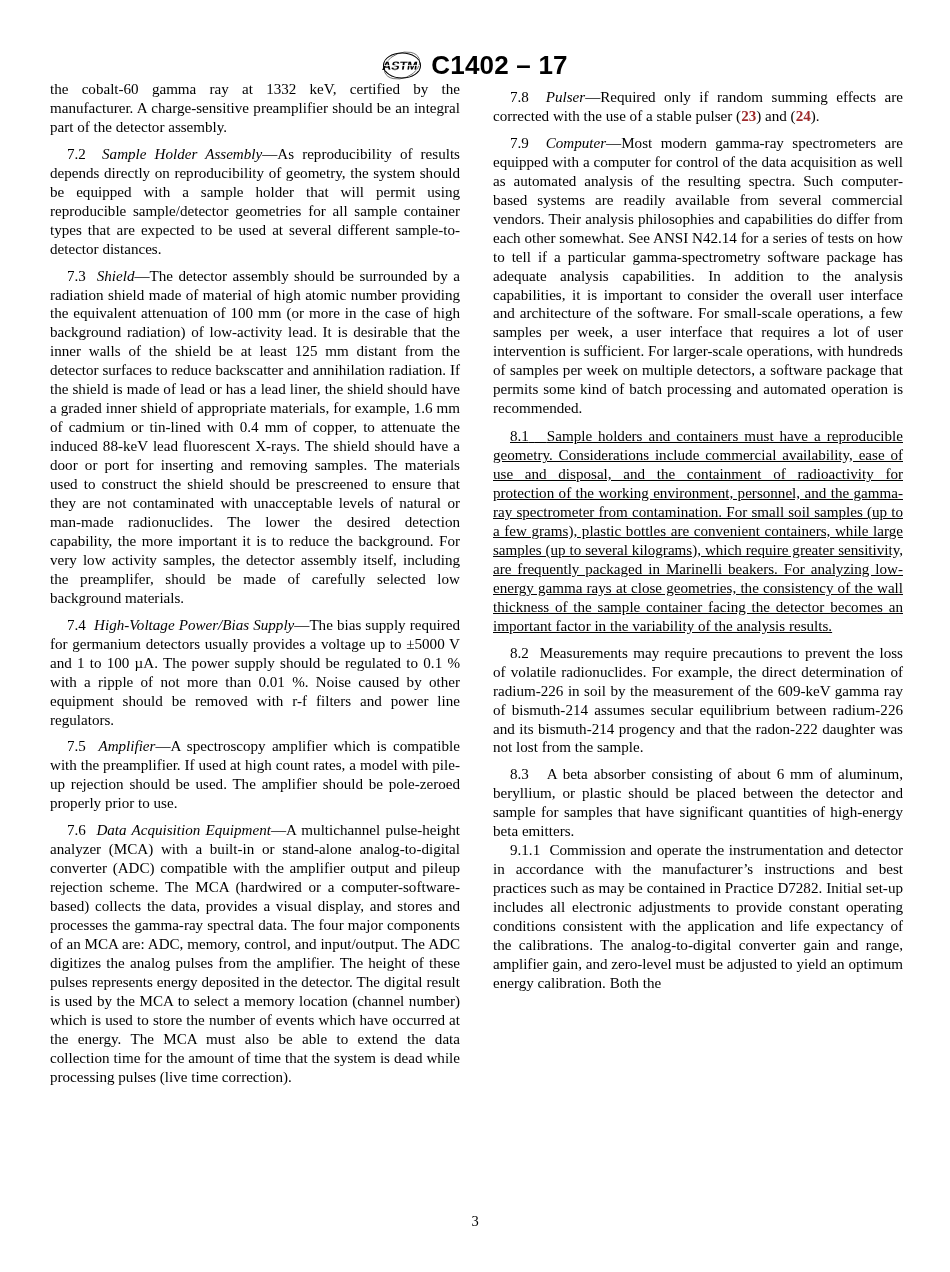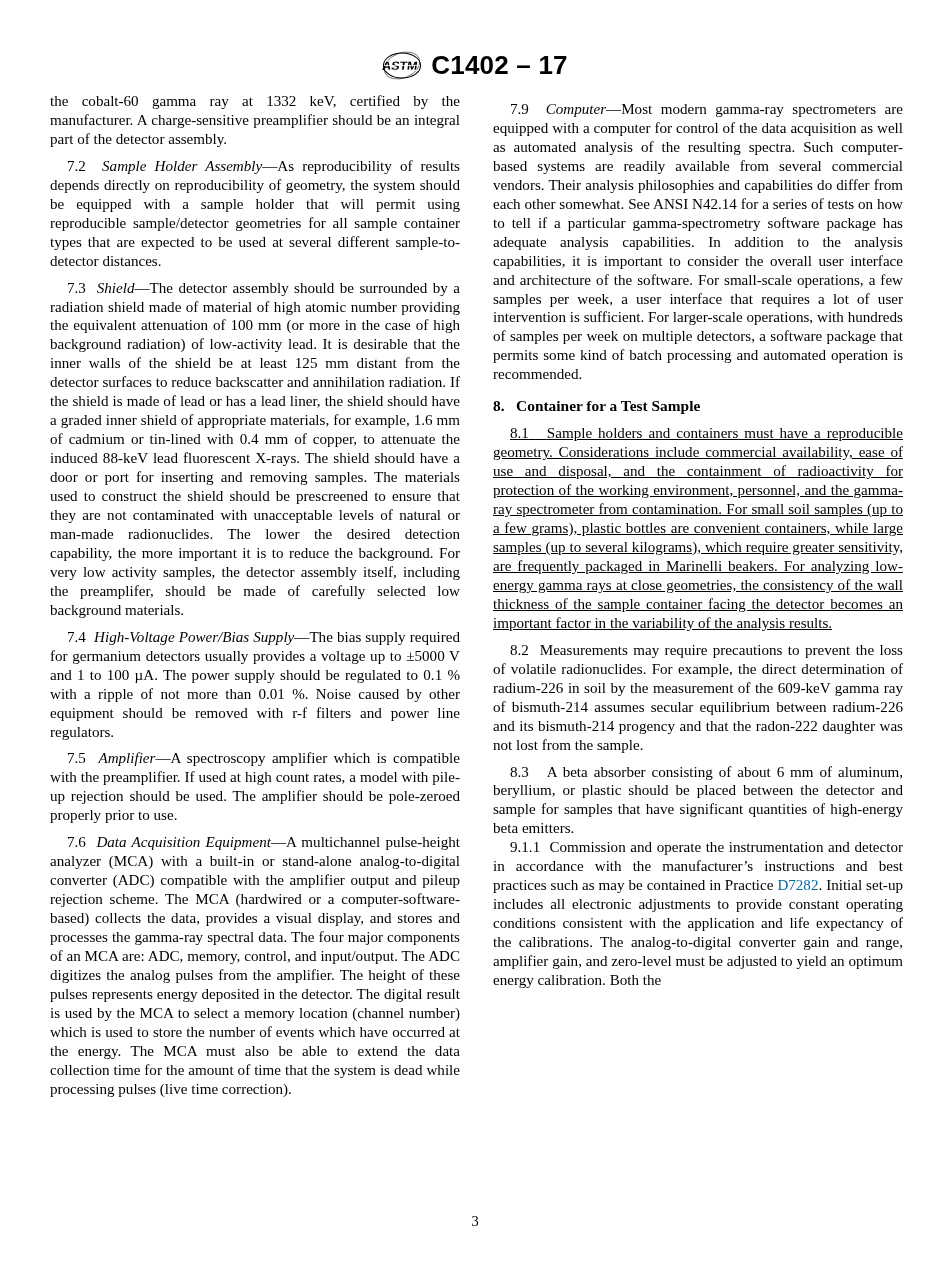--- a/index.html
+++ b/index.html
@@ -43,21 +43,21 @@
     font-family: "Liberation Sans", "DejaVu Sans", sans-serif;
     font-weight: bold;
     font-size: 26px;
     letter-spacing: 0.2px;
     white-space: nowrap;
   }
 
   
   .columns {
     position: absolute;
-    top: 92px;
+    top: 80px;
     left: 50px;
     width: 854px;
     height: 1110px;
     display: flex;
     gap: 33px;
   }
   .col {
     width: 410px;
     flex: 0 0 410px;
   }
@@ -91,21 +91,21 @@
     margin-top: 9px;
     text-decoration: underline;
   }
 
   i, .it { font-style: italic; }
   .ref-bold {
     color: #9e2a2b;
     font-weight: bold;
   }
   .ref-link {
-    color: #0369a1;
+    color: #000000;
   }
 
   
   .page-number {
     position: absolute;
     left: 0;
     top: 1213px;
     width: 950px;
     text-align: center;
     font-size: 14.5px;
@@ -164,30 +164,30 @@
         <span>7.6</span>
         <span>&nbsp;</span><i>Data Acquisition Equipment</i><span>—</span><span>A multichannel pulse-height analyzer (MCA) with a built-in or stand-alone analog-to-digital converter (ADC) compatible with the amplifier output and pileup rejection scheme. The MCA (hardwired or a computer-software-based) collects the data, provides a visual display, and stores and processes the gamma-ray spectral data. The four major components of an MCA are: ADC, memory, control, and input/output. The ADC digitizes the analog pulses from the amplifier. The height of these pulses represents energy deposited in the detector. The digital result is used by the MCA to select a memory location (channel number) which is used to store the number of events which have occurred at the energy. The MCA must also be able to extend the data collection time for the amount of time that the system is dead while processing pulses (live time correction).</span>
       </p>
 
 
     </div>
 
     <div class="col">
 
 
+      <p class="indent gap">
+        <span>7.8</span>
+        <span>&nbsp;</span><i>Pulser</i><span>—</span><span>Required only if random summing effects are corrected with the use of a stable pulser (</span><span class="ref-bold">23</span><span>) and (</span><span class="ref-bold">24</span><span>).</span>
+      </p>
 
       <p class="indent gap">
         <span>7.9</span>
         <span>&nbsp;</span><i>Computer</i><span>—</span><span>Most modern gamma-ray spectrometers are equipped with a computer for control of the data acquisition as well as automated analysis of the resulting spectra. Such computer-based systems are readily available from several commercial vendors. Their analysis philosophies and capabilities do differ from each other somewhat. See ANSI N42.14 for a series of tests on how to tell if a particular gamma-spectrometry software package has adequate analysis capabilities. In addition to the analysis capabilities, it is important to consider the overall user interface and architecture of the software. For small-scale operations, a few samples per week, a user interface that requires a lot of user intervention is sufficient. For larger-scale operations, with hundreds of samples per week on multiple detectors, a software package that permits some kind of batch processing and automated operation is recommended.</span>
       </p>
 
-      <h2 class="section-head gap">
-        <span>8.</span>
-        <span>&nbsp;&nbsp;</span><span>Container for a Test Sample</span>
-      </h2>
 
       <p class="indent sub-head-para">
         <span>8.1</span>
         <span>&nbsp;&nbsp;</span><span>Sample holders and containers must have a reproducible geometry. Considerations include commercial availability, ease of use and disposal, and the containment of radioactivity for protection of the working environment, personnel, and the gamma-ray spectrometer from contamination. For small soil samples (up to a few grams), plastic bottles are convenient containers, while large samples (up to several kilograms), which require greater sensitivity, are frequently packaged in Marinelli beakers. For analyzing low-energy gamma rays at close geometries, the consistency of the wall thickness of the sample container facing the detector becomes an important factor in the variability of the analysis results.</span>
       </p>
 
       <p class="indent gap">
         <span>8.2</span>
         <span>&nbsp;</span><span>Measurements may require precautions to prevent the loss of volatile radionuclides. For example, the direct determination of radium-226 in soil by the measurement of the 609-keV gamma ray of bismuth-214 assumes secular equilibrium between radium-226 and its bismuth-214 progency and that the radon-222 daughter was not lost from the sample.</span>
       </p>

